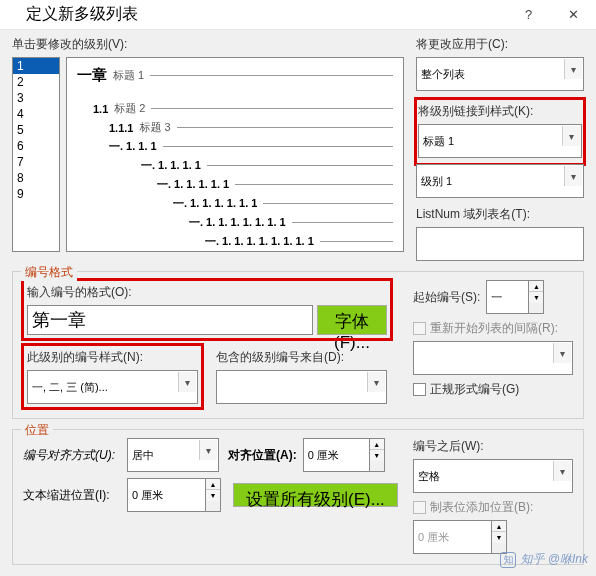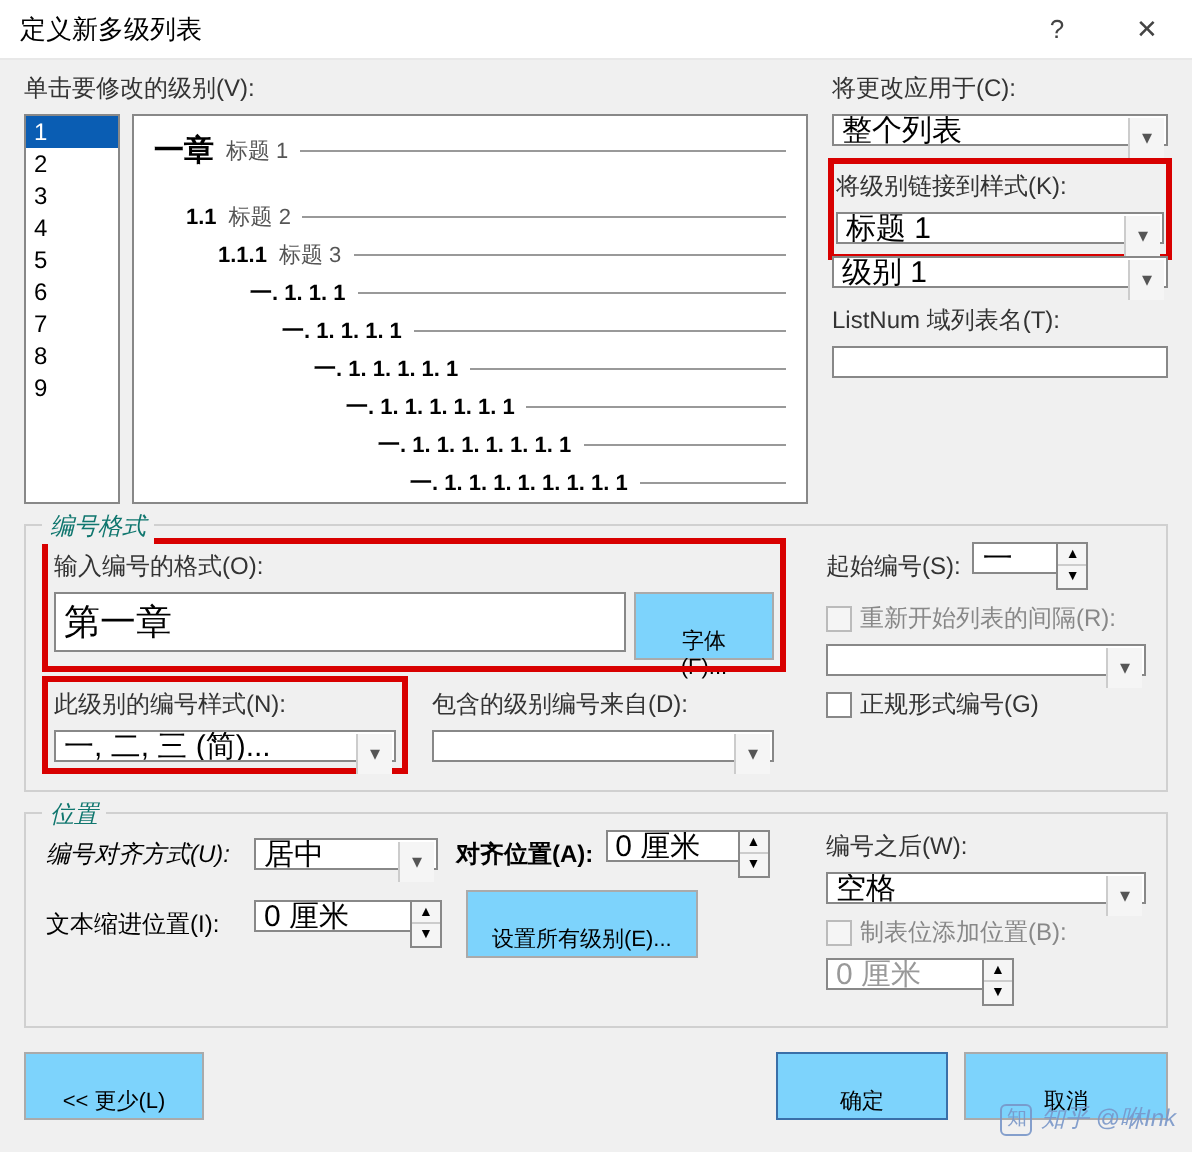--- a/index.html
+++ b/index.html
@@ -10,28 +10,28 @@
     background: #f0f0f0;
     width: 596px; height: 576px;
     overflow: hidden; position: relative;
   }
   .titlebar {
     background: #fff; height: 30px;
     display: flex; align-items: center;
     border-bottom: 1px solid #e8e8e8;
     padding: 0 0 0 10px;
   }
-  .titlebar .title { flex: 1; font-size: 13px; }
+  .titlebar .title { flex: 1; font-size: 16px; margin-left: 16px; }
   .titlebar .winbtn { width: 45px; height: 30px; display:flex; align-items:center; justify-content:center; font-size:13px; color:#444;}
   .bodywrap { padding: 6px 12px 0 12px; }
 
   .label { color: #333; margin-bottom: 4px; display: block; white-space: nowrap;}
   .select, .input {
-    background: #fff; border: 1px solid #888; height: 16px;
-    font-size: 15px; padding: 0 4px; width: 100%;
+    background: #fff; border: 1px solid #888; height: 34px;
+    font-size: 11px; padding: 0 4px; width: 100%;
   }
   .select { appearance: none; background-image: none; position: relative;}
   .selwrap { position: relative; }
   .selwrap .chev {
     position: absolute; right: 2px; top: 2px; width: 18px; height: 20px;
     border-left: 1px solid #ccc; display:flex; align-items:center; justify-content:center;
     pointer-events: none; color:#555; font-size:10px; background:#f5f5f5;
   }
   .listbox {
     background: #fff; border: 1px solid #888; width: 48px; height: 195px;
@@ -48,26 +48,26 @@
   .pv-num { font-weight:bold; white-space:nowrap; }
   .pv-text { margin-left:6px; color:#555; }
   .pv-bar { flex:1; height:1px; background:#999; margin-left:6px; }
 
   .groupbox {
     border: 1px solid #d0d0d0; position: relative;
     margin-top: 10px; padding: 8px 10px 10px 10px;
   }
   .groupbox > .gtitle {
     position: absolute; top: -8px; left: 8px;
-    background: #f0f0f0; padding: 0 4px; color:#0f766e; font-size:12px;font-style:italic;
+    background: #f0f0f0; padding: 0 4px; color:#c2410c; font-size:12px;
   }
 
   .btn {
-    background: #7dd3fc; border:1px solid #aaa; height:24px;
-    padding: 16px 12px; font-size:11px; cursor:pointer;
+    background: #84cc16; border:1px solid #aaa; height:24px;
+    padding: 4px 12px; font-size:17px; cursor:pointer;
   }
   .btn.primary { border:1px solid #3a6fa8; }
   .hl-red { outline: 3px solid #d80000; outline-offset:-1px; }
 
   .spinner { display:flex; }
   .spinner .input { border-right:none; }
   .spinner .spbtns { display:flex; flex-direction:column; border:1px solid #888; }
   .spinner .spbtns div { width:14px; height:11px; font-size:7px; line-height:11px; text-align:center; background:#f5f5f5;}
   .spinner .spbtns div:first-child{border-bottom:1px solid #ccc;}
 
@@ -124,21 +124,21 @@
           <div class="pv-line" style="margin-left:16px;">
               <span class="pv-num">1.1</span>
               <span class="pv-text">标题 2</span>
               <span class="pv-bar"></span>
             </div>
           <div class="pv-line" style="margin-left:32px;">
               <span class="pv-num">1.1.1</span>
               <span class="pv-text">标题 3</span>
               <span class="pv-bar"></span>
             </div>
-          <div class="pv-line" style="margin-left:48px;">
+          <div class="pv-line" style="margin-left:32px;">
               <span class="pv-num">一. 1. 1. 1</span>
               <span class="pv-bar"></span>
             </div>
           <div class="pv-line" style="margin-left:64px;">
               <span class="pv-num">一. 1. 1. 1. 1</span>
               <span class="pv-bar"></span>
             </div>
           <div class="pv-line" style="margin-left:80px;">
               <span class="pv-num">一. 1. 1. 1. 1. 1</span>
               <span class="pv-bar"></span>

